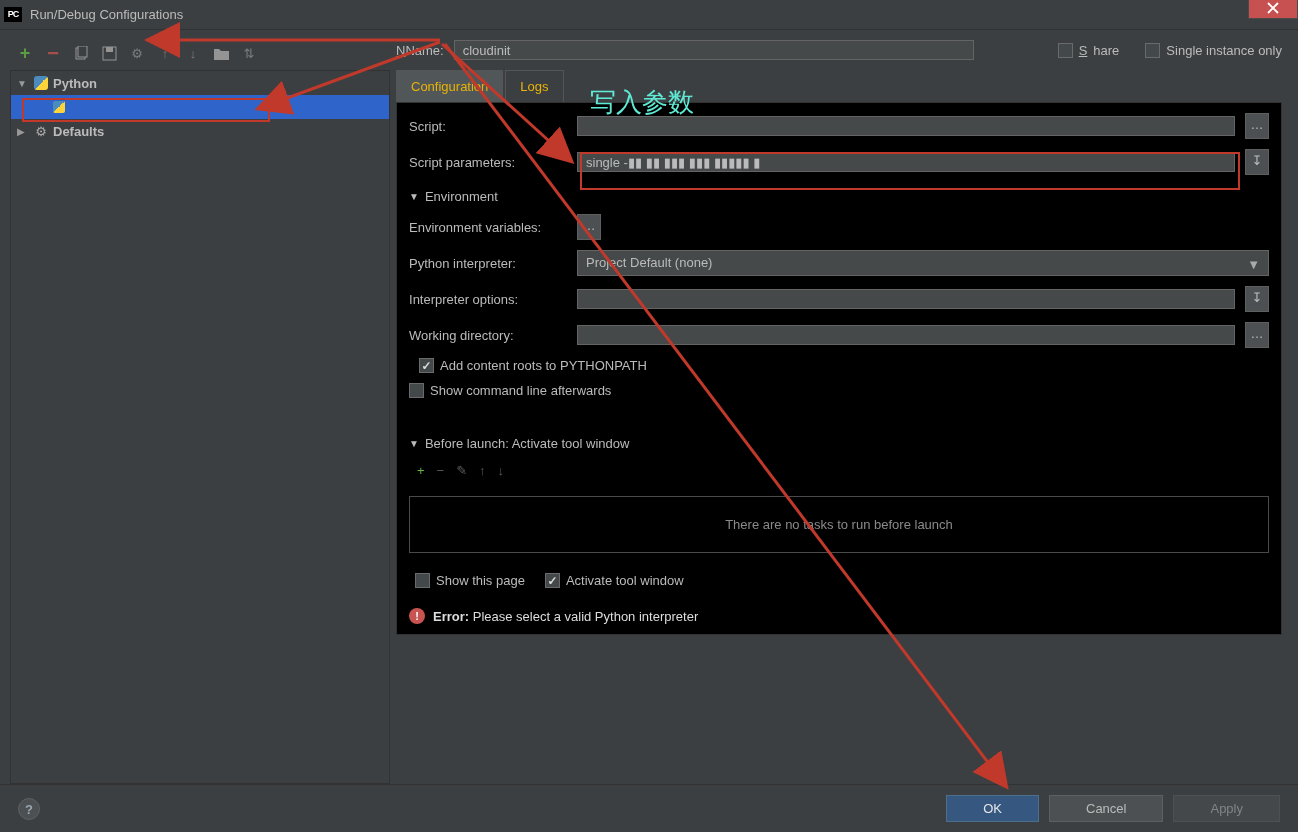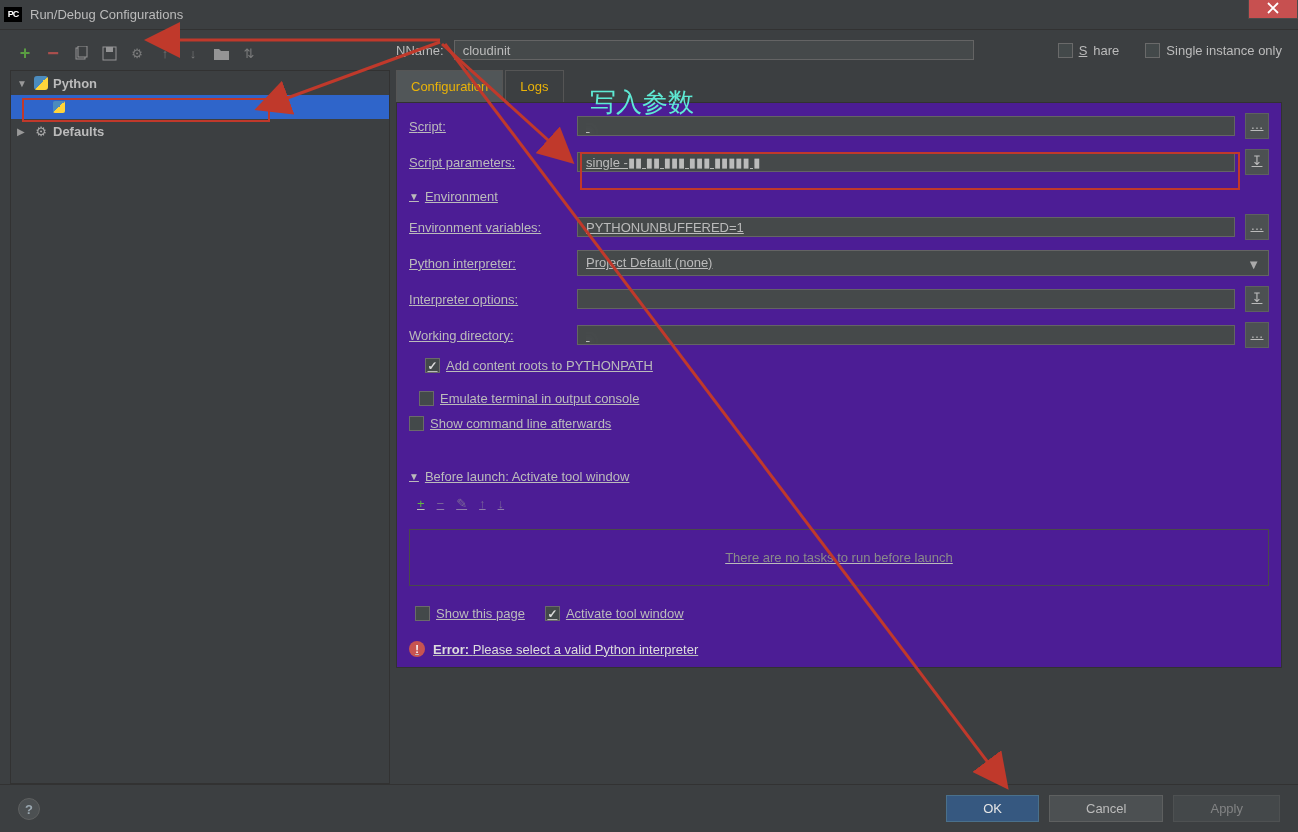--- a/index.html
+++ b/index.html
@@ -38,21 +38,21 @@
 .input { background:#45494a; border:1px solid #646464; color:#bbb; padding:4px 8px; height:20px; }
 .name-input { flex:0 0 520px; }
 .chk { display:flex; align-items:center; gap:6px; }
 .chkbox { width:15px; height:15px; background:#43494a; border:1px solid #6a6a6a; display:inline-flex; align-items:center; justify-content:center; }
 .chkbox.checked::after { content:"✓"; color:#ddd; font-size:12px; font-weight:bold; }
 
 .tabs { display:flex; border-bottom:1px solid #323232; }
 .tab { padding:8px 14px; background:#3c3f41; border:1px solid #555; border-bottom:none; color:#eab308; margin-right:2px; cursor:pointer; }
 .tab.active { background:#515658; }
 
-.form-area { border:1px solid #323232; border-top:none; padding:10px 12px; display:flex; flex-direction:column; gap:10px; overflow-y:auto; background:#4c1d95;text-decoration:underline; }
+.form-area { border:1px solid #323232; border-top:none; padding:10px 12px; display:flex; flex-direction:column; gap:10px; overflow-y:auto; background:#000000; }
 .form-row { display:flex; align-items:center; gap:10px; }
 .form-row > label { width:158px; color:#bbb; }
 .form-row .input, .form-row .select { flex:1; }
 .browse-btn { width:24px; height:26px; background:#4c5052; border:1px solid #5e6060; color:#bbb; text-align:center; line-height:22px; cursor:pointer; }
 .select { background:#45494a; border:1px solid #646464; color:#bbb; padding:4px 8px; height:26px; position:relative; }
 .select .caret { position:absolute; right:8px; top:6px; color:#aaa; }
 
 .section-hdr { display:flex; align-items:center; gap:6px; color:#bbb; margin-top:4px; }
 .section-hdr .tri { font-size:10px; }
 
@@ -172,45 +172,40 @@
         <div class="browse-btn">↧</div>
       </div>
 
       <div class="section-hdr">
           <span class="tri">▼</span>
           <span>Environment</span>
         </div>
 
       <div class="form-row">
         <label>Environment variables:</label>
-        <input class="input" value="PYTHONUNBUFFERED=1" style="">
         <div class="browse-btn">…</div>
       </div>
       <div class="form-row">
         <label><span class="ul">P</span>ython interpreter:</label>
         <div class="select"><span>Project Default (none)</span><span class="caret">▼</span></div>
       </div>
       <div class="form-row">
         <label><span class="ul">I</span>nterpreter options:</label>
         <input class="input" value="" style="">
         <div class="browse-btn">↧</div>
       </div>
       <div class="form-row">
         <label><span class="ul">W</span>orking directory:</label>
         <input class="input blur" value=" " style="">
         <div class="browse-btn">…</div>
       </div>
 
-      <label class="chk" style="margin-left:16px">
+      <label class="chk" style="margin-left:10px">
           <span class="chkbox checked"></span>
           <span>Add content roots to PYTHONPATH</span>
-        </label>
-      <label class="chk" style="margin-left:10px;margin-top:8px">
-          <span class="chkbox"></span>
-          <span>Emulate terminal in output console</span>
         </label>
       <label class="chk" style="">
           <span class="chkbox"></span>
           <span>Show command line afterwards</span>
         </label>
 
       <div style="height:14px"></div>
       <div class="section-hdr">
           <span class="tri">▼</span>
           <span>Before launch: Activate tool window</span>

